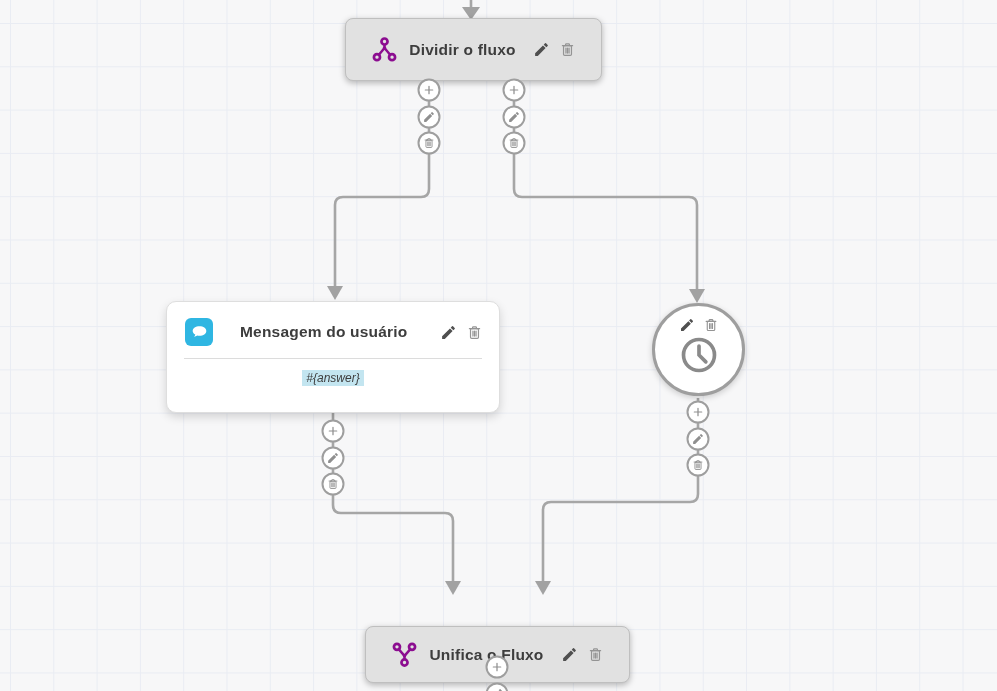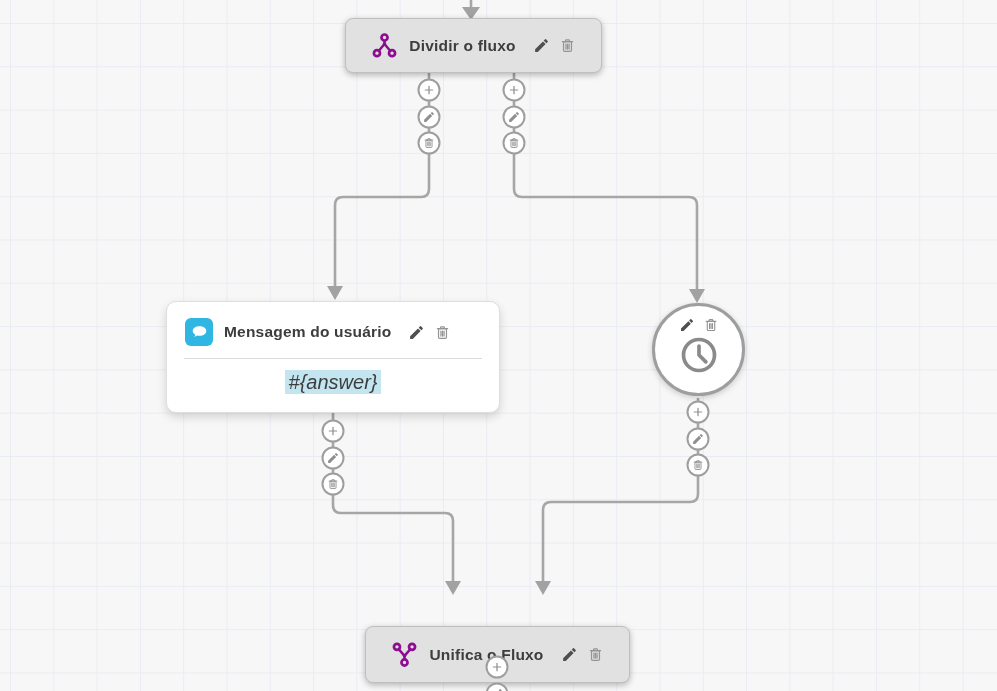--- a/index.html
+++ b/index.html
@@ -31,25 +31,25 @@
   .act svg{width:17px;height:17px}
   .act.edit{color:#4f4f4f}
   .act.del{color:#949494}
 
   
   .message-card{
     position:absolute;left:166px;top:301px;width:334px;height:112px;z-index:2;
     box-sizing:border-box;background:#fff;border:1px solid #dedede;border-radius:10px;
     box-shadow:0 4px 10px rgba(0,0,0,.15);
   }
-  .card-header{display:flex;align-items:center;gap:11px;padding:16px 18px 12px}
+  .card-header{display:flex;align-items:center;gap:27px;padding:16px 18px 12px}
   .chat-icon{width:28px;height:28px;border-radius:6px;background:#2fb6e2;display:flex;align-items:center;justify-content:center;flex:0 0 auto}
   .chat-icon svg{width:19px;height:19px}
   .card-divider{border:none;border-top:1px solid #dcdcdc;margin:0 17px}
-  .card-body{text-align:center;padding-top:12px;font-size:20px}
+  .card-body{text-align:center;padding-top:12px;font-size:12px}
   .variable-chip{background:#c3e5f0;color:#3d3d3d;font-style:italic;padding:1px 4px}
 
   
   .clock-node{
     position:absolute;left:652px;top:303px;width:93px;height:93px;z-index:2;
     box-sizing:border-box;background:#fff;border:3.5px solid #9e9e9e;border-radius:50%;
     box-shadow:0 2px 6px rgba(0,0,0,.18);
     display:flex;flex-direction:column;align-items:center;
   }
   .clock-node .actions{margin:11px 0 2px;gap:8px}
@@ -125,21 +125,21 @@
   </g>
   <g fill="#a2a2a2" stroke="none">
     <polygon points="462,7 480,7 471,20"></polygon>
     <polygon points="327,286 343,286 335,300"></polygon>
     <polygon points="689,289 705,289 697,303"></polygon>
     <polygon points="445,581 461,581 453,595"></polygon>
     <polygon points="535,581 551,581 543,595"></polygon>
   </g>
 </svg>
 
-<div class="flow-node" style="left:345px;top:18px;width:257px;height:55px;">
+<div class="flow-node" style="left:345px;top:18px;width:257px;height:63px;">
   <svg class="split-glyph">
       <use href="#i-split"></use>
     </svg>
   <span class="node-title">Dividir o fluxo</span>
   <span class="actions">
     <button class="act edit">
         <svg>
           <use href="#i-pencil"></use>
         </svg>
       </button>

